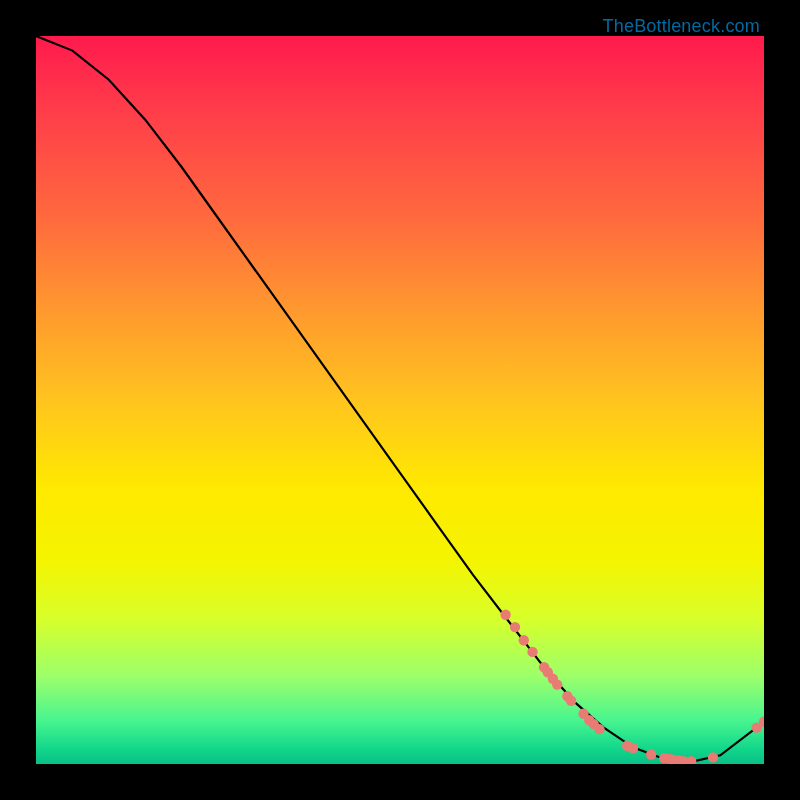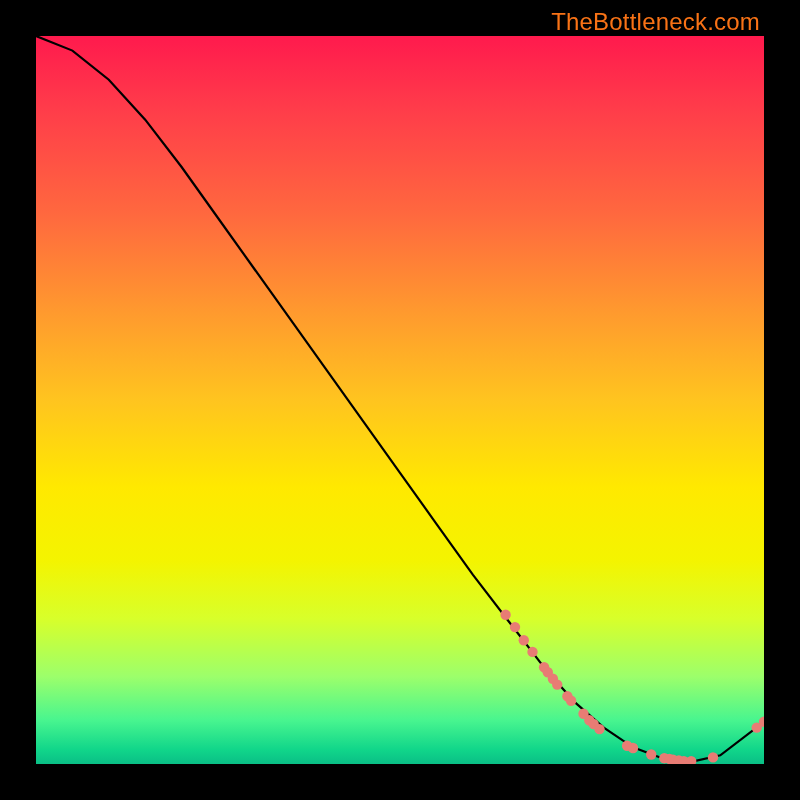--- a/index.html
+++ b/index.html
@@ -37,24 +37,24 @@
       #f4f400 72%,
       #d8ff2a 80%,
       #9cff6b 88%,
       #48f58f 94%,
       #11d68a 98%,
       #0abf86 100%
     );
   }
   .watermark {
     position: absolute;
-    top: 8px;
+    top: 16px;
     right: 40px;
-    color: #f97316;
-    font-size: 24px;
+    color: #0369a1;
+    font-size: 18px;
     font-weight: 500;
     letter-spacing: 0.2px;
     user-select: none;
   }
   svg.curves {
     position: absolute;
     left: 36px;
     top: 36px;
     width: 728px;
     height: 728px;

